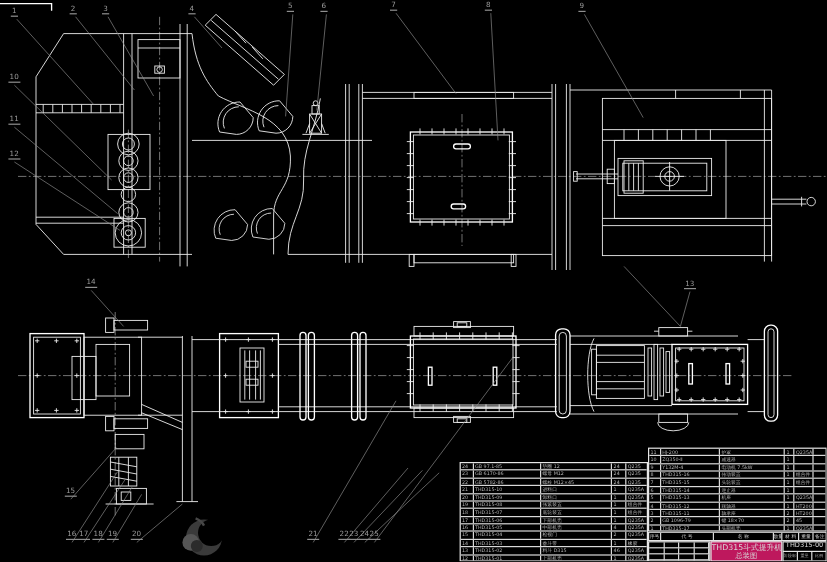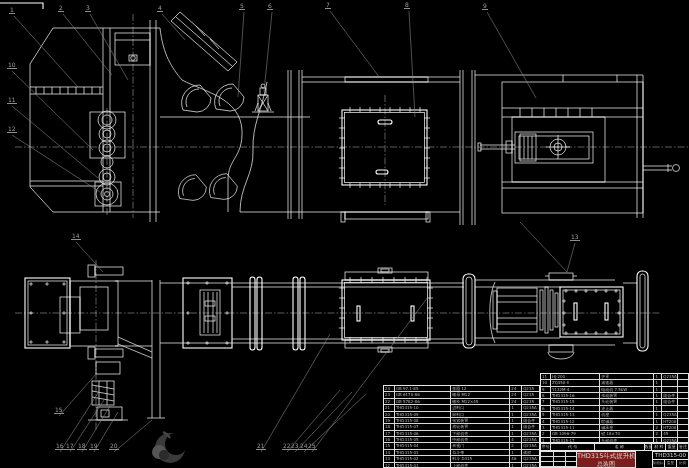--- a/index.html
+++ b/index.html
@@ -27,22 +27,22 @@
     border:1px solid #e6e6e6;box-sizing:border-box;background:#000;}
   #bom-header span{display:block;box-sizing:border-box;border-right:1px solid #d9d9d9;
     font-size:4px;line-height:6px;color:#c9c9c9;text-align:center;overflow:hidden;white-space:nowrap;}
   #bom-header .h0{width:10px}#bom-header .h1{width:45px}#bom-header .h2{width:50px}
   #bom-header .h3{width:8px}#bom-header .h4{width:14px}#bom-header .h5{width:12px}
   #bom-header .h6{width:10px;border-right:none}
   #rev-grid{position:absolute;left:540px;top:451px;width:52px;height:17px;display:grid;
     grid-template-columns:repeat(4,1fr);grid-template-rows:repeat(3,1fr);
     border:1px solid #e6e6e6;box-sizing:border-box;background:#000;}
   #rev-grid div{border-right:1px solid #d9d9d9;border-bottom:1px solid #d9d9d9;box-sizing:border-box;}
-  #title-cell{position:absolute;left:576px;top:451px;width:60px;height:17px;border:1px solid #e6e6e6;
-    box-sizing:border-box;background:#7f1d1d;text-align:center;color:#d8d8d8;overflow:hidden;}
+  #title-cell{position:absolute;left:592px;top:451px;width:60px;height:17px;border:1px solid #e6e6e6;
+    box-sizing:border-box;background:#be185d;text-align:center;color:#d8d8d8;overflow:hidden;}
   #title-line1{font-size:6.5px;line-height:8px;letter-spacing:0;white-space:nowrap;}
   #title-line2{font-size:6px;line-height:7px;}
   #dwgno-cell{position:absolute;left:652px;top:451px;width:37px;height:9px;border:1px solid #e6e6e6;
     box-sizing:border-box;background:#000;color:#d8d8d8;font-size:5.5px;line-height:7px;text-align:center;
     white-space:nowrap;overflow:hidden;}
   #tb-small{position:absolute;left:652px;top:460px;width:37px;height:8px;display:flex;
     border:1px solid #e6e6e6;border-top:none;box-sizing:border-box;background:#000;}
   #tb-small span{display:block;flex:1;border-right:1px solid #d9d9d9;box-sizing:border-box;
     font-size:3.5px;line-height:6px;color:#a8a8a8;text-align:center;overflow:hidden;white-space:nowrap;}
   #tb-small span:last-child{border-right:none;}

